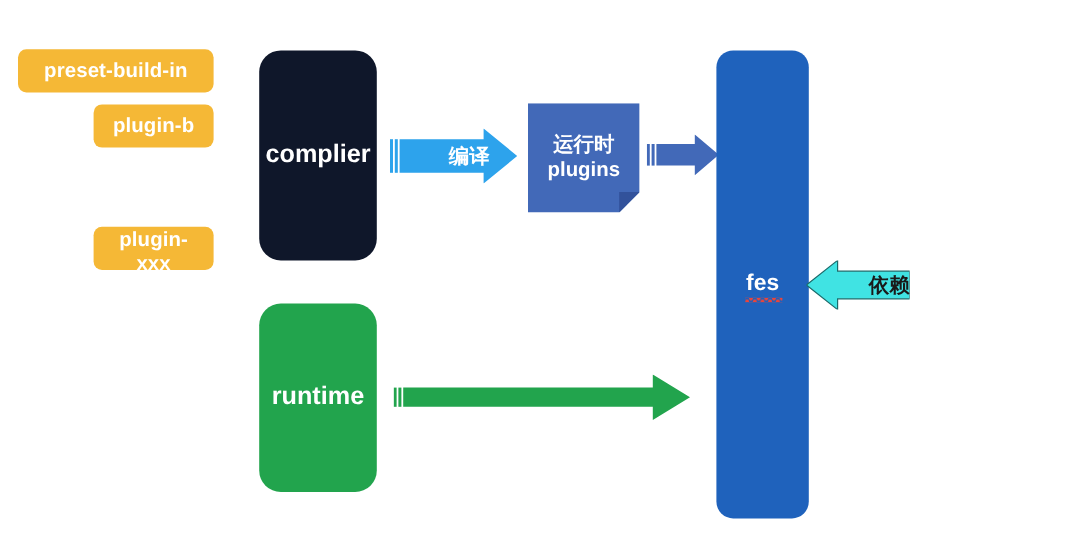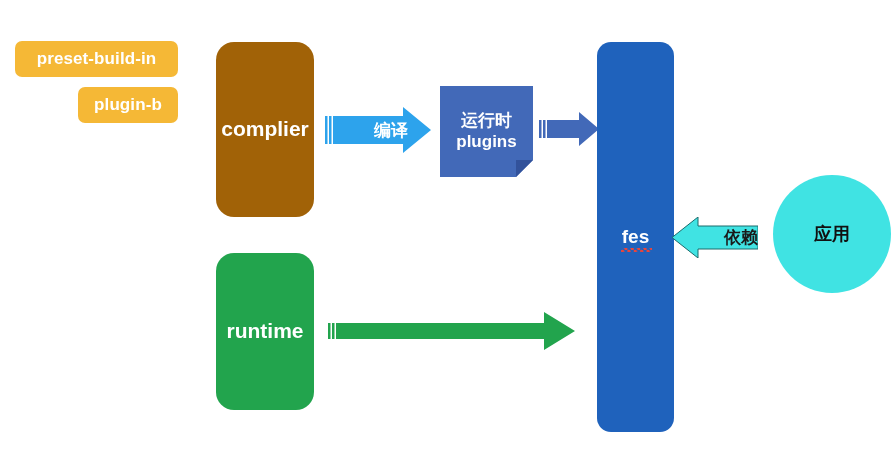--- a/index.html
+++ b/index.html
@@ -136,22 +136,26 @@
 
   <div class="node chip" id="chip-preset" style="background:#F5B836">
     <span>preset-build-in</span>
   </div>
 
   <div class="node chip" id="chip-b" style="background:#F5B836">
     <span>plugin-b</span>
   </div>
 
 
-
-  <div class="node bigbox" id="box-complier" style="background:#a16207">
+  <div class="node chip" id="chip-xxx" style="background:#F5B836">
+    <span class="l1">plugin-</span>
+    <span class="l2">xxx</span>
+  </div>
+
+  <div class="node bigbox" id="box-complier" style="background:#0f172a">
     <span>complier</span>
   </div>
 
   <div class="node bigbox" id="box-runtime" style="background:#22A44D">
     <span>runtime</span>
   </div>
 
   <div class="arrow" id="arrow-compile">
     <svg width="106" height="46" viewBox="0 0 106 46" xmlns="http://www.w3.org/2000/svg">
       <rect x="0" y="9" width="2.5" height="28" fill="#2DA3EC"></rect>
@@ -199,17 +203,14 @@
 
   <div class="arrow" id="arrow-depend">
     <svg width="86" height="41" viewBox="0 0 86 41" xmlns="http://www.w3.org/2000/svg">
       <path d="M0,20.5 L26,0 L26,9 L86,9 L86,32 L26,32 L26,41 Z" fill="#40E3E3" stroke="#1b6b6b" stroke-width="1"></path>
     </svg>
   </div>
   <div class="arrow-label" id="label-depend">
     <span>依赖</span>
   </div>
 
-  <div class="node" id="oval-app" style="background:#40E3E3">
-    <span>应用</span>
-  </div>
 
 </div>
 
 </body></html>

